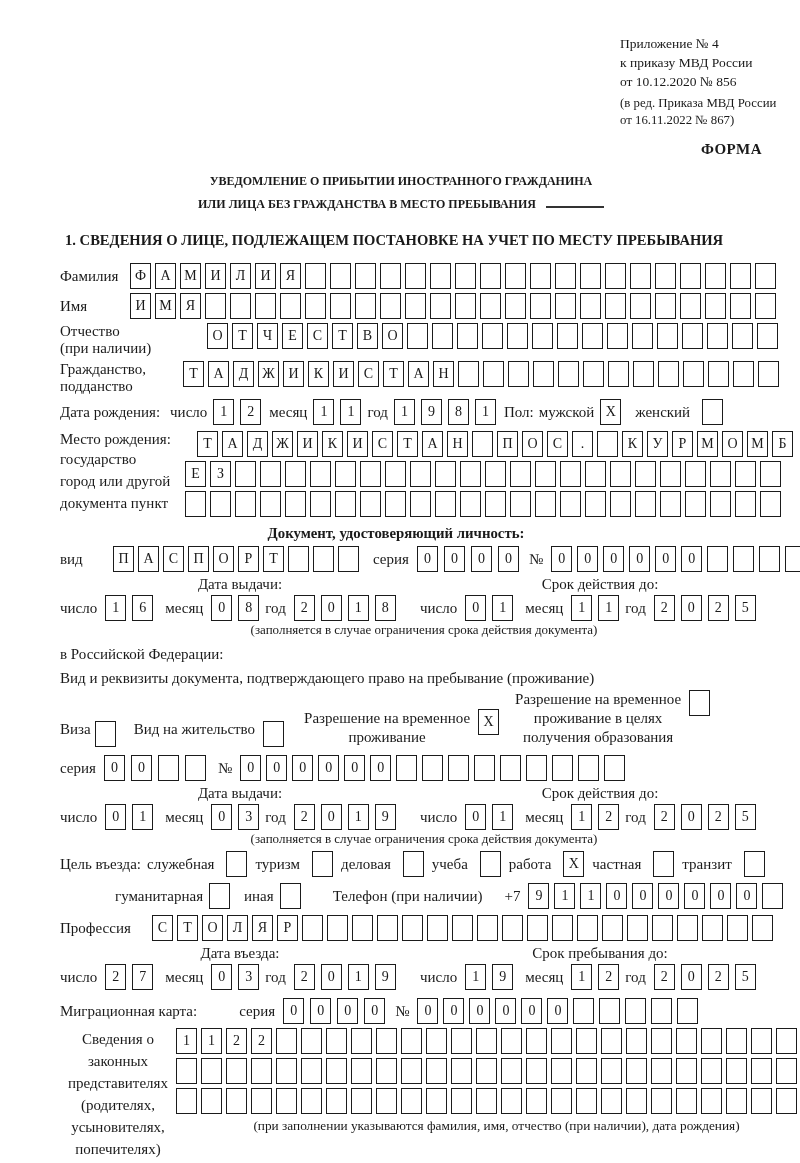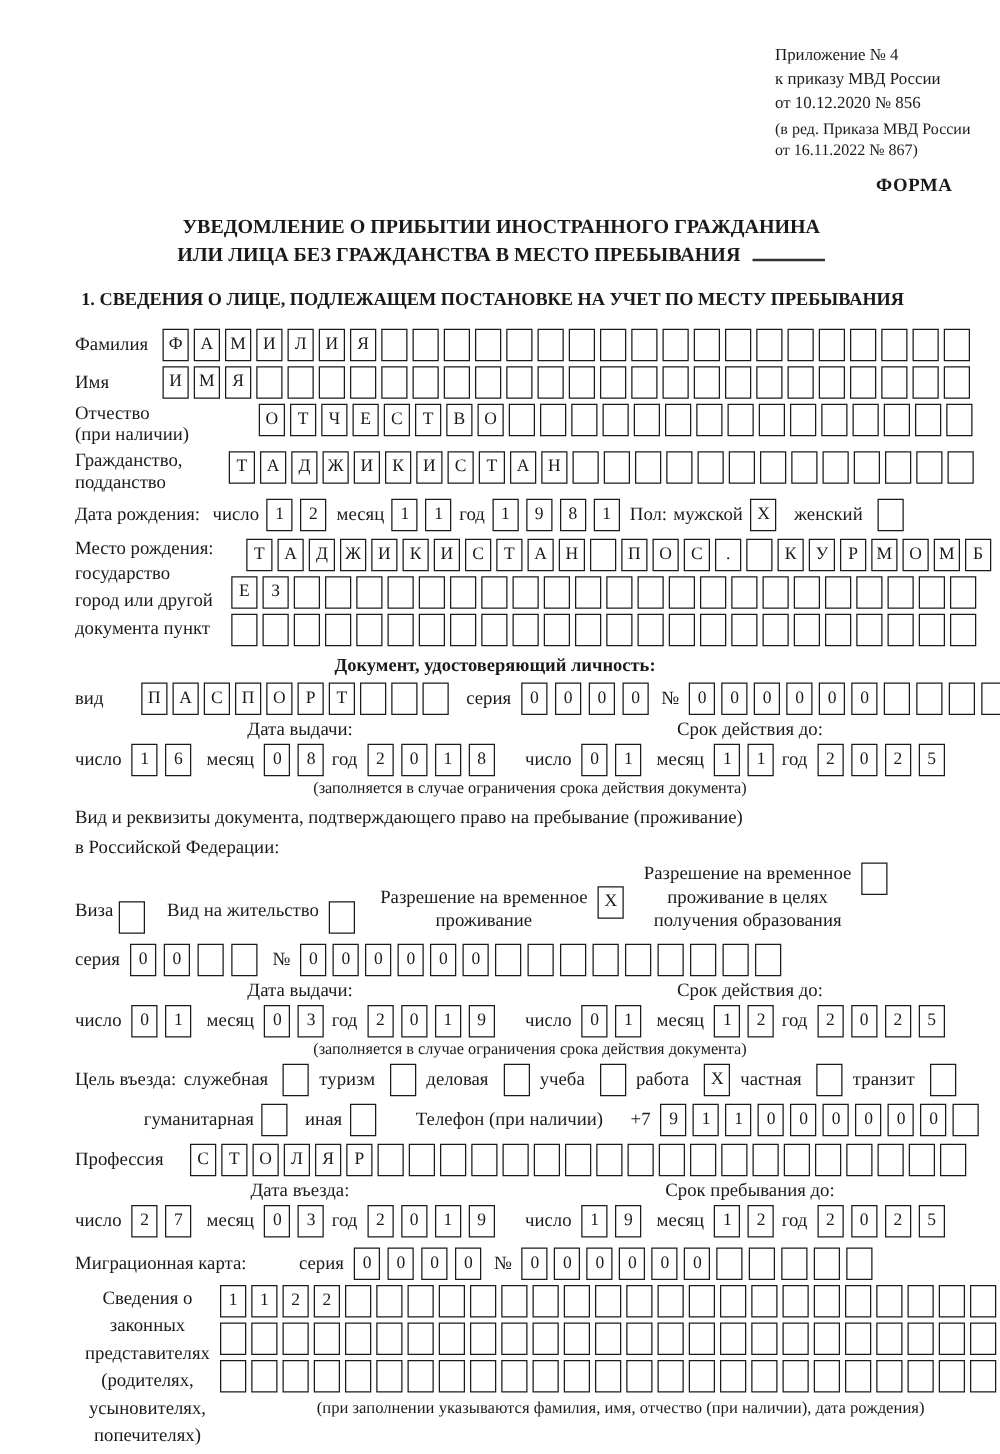--- a/index.html
+++ b/index.html
@@ -7,21 +7,21 @@
   body { width:800px; font-family:"Liberation Serif","DejaVu Serif",serif; color:#1a1a1a; }
   .page { width:800px; height:1163px; padding:34px 8px 20px 60px; overflow:hidden; position:relative; background:#fff; }
 
   .top-right { margin-left:560px; width:200px; font-size:13.5px; }
   .top-right .ln { display:block; line-height:19px; }
   .top-right .amend { margin-top:4px; }
   .top-right .amend .ln { font-size:12.8px; line-height:17px; }
 
   .forma { text-align:right; padding-right:30px; font-weight:bold; font-size:15px; margin-top:12px; letter-spacing:.5px; }
 
-  .title { text-align:center; font-weight:bold; font-size:16px; line-height:23px; margin-top:12px; margin-right:50px; }
+  .title { text-align:center; font-weight:bold; font-size:12px; line-height:23px; margin-top:12px; margin-right:50px; }
   .title-underline { display:inline-block; width:58px; border-bottom:2.5px solid #333; height:14px; margin-left:10px; }
 
   .section-head { font-weight:bold; font-size:14.6px; margin-top:16px; margin-left:5px; }
 
   .fields { margin-top:14px; }
   .row { display:flex; align-items:center; margin-bottom:4px; }
   .row.top { align-items:flex-start; }
   .lbl { font-size:15px; flex-shrink:0; line-height:17px; }
   .lbl .l2 { display:block; }
   .cells { display:flex; gap:4px; flex-wrap:nowrap; }
@@ -416,22 +416,22 @@
               <span class="cell">2</span>
               <span class="cell">0</span>
               <span class="cell">2</span>
               <span class="cell">5</span>
             </div>
         </div>
       </div>
     </div>
     <div class="note">(заполняется в случае ограничения срока действия документа)</div>
 
+    <div class="intro">в Российской Федерации:</div>
     <div class="intro">Вид и реквизиты документа, подтверждающего право на пребывание (проживание)</div>
-    <div class="intro">в Российской Федерации:</div>
 
     <div class="opts-row">
       <div class="opt">
         <span class="lbl">Виза</span>
         <span class="cell" style="margin-left:4px"></span>
       </div>
       <div class="opt" style="margin-left:18px">
         <span class="lbl">Вид на жительство</span>
         <span class="cell"></span>
       </div>

